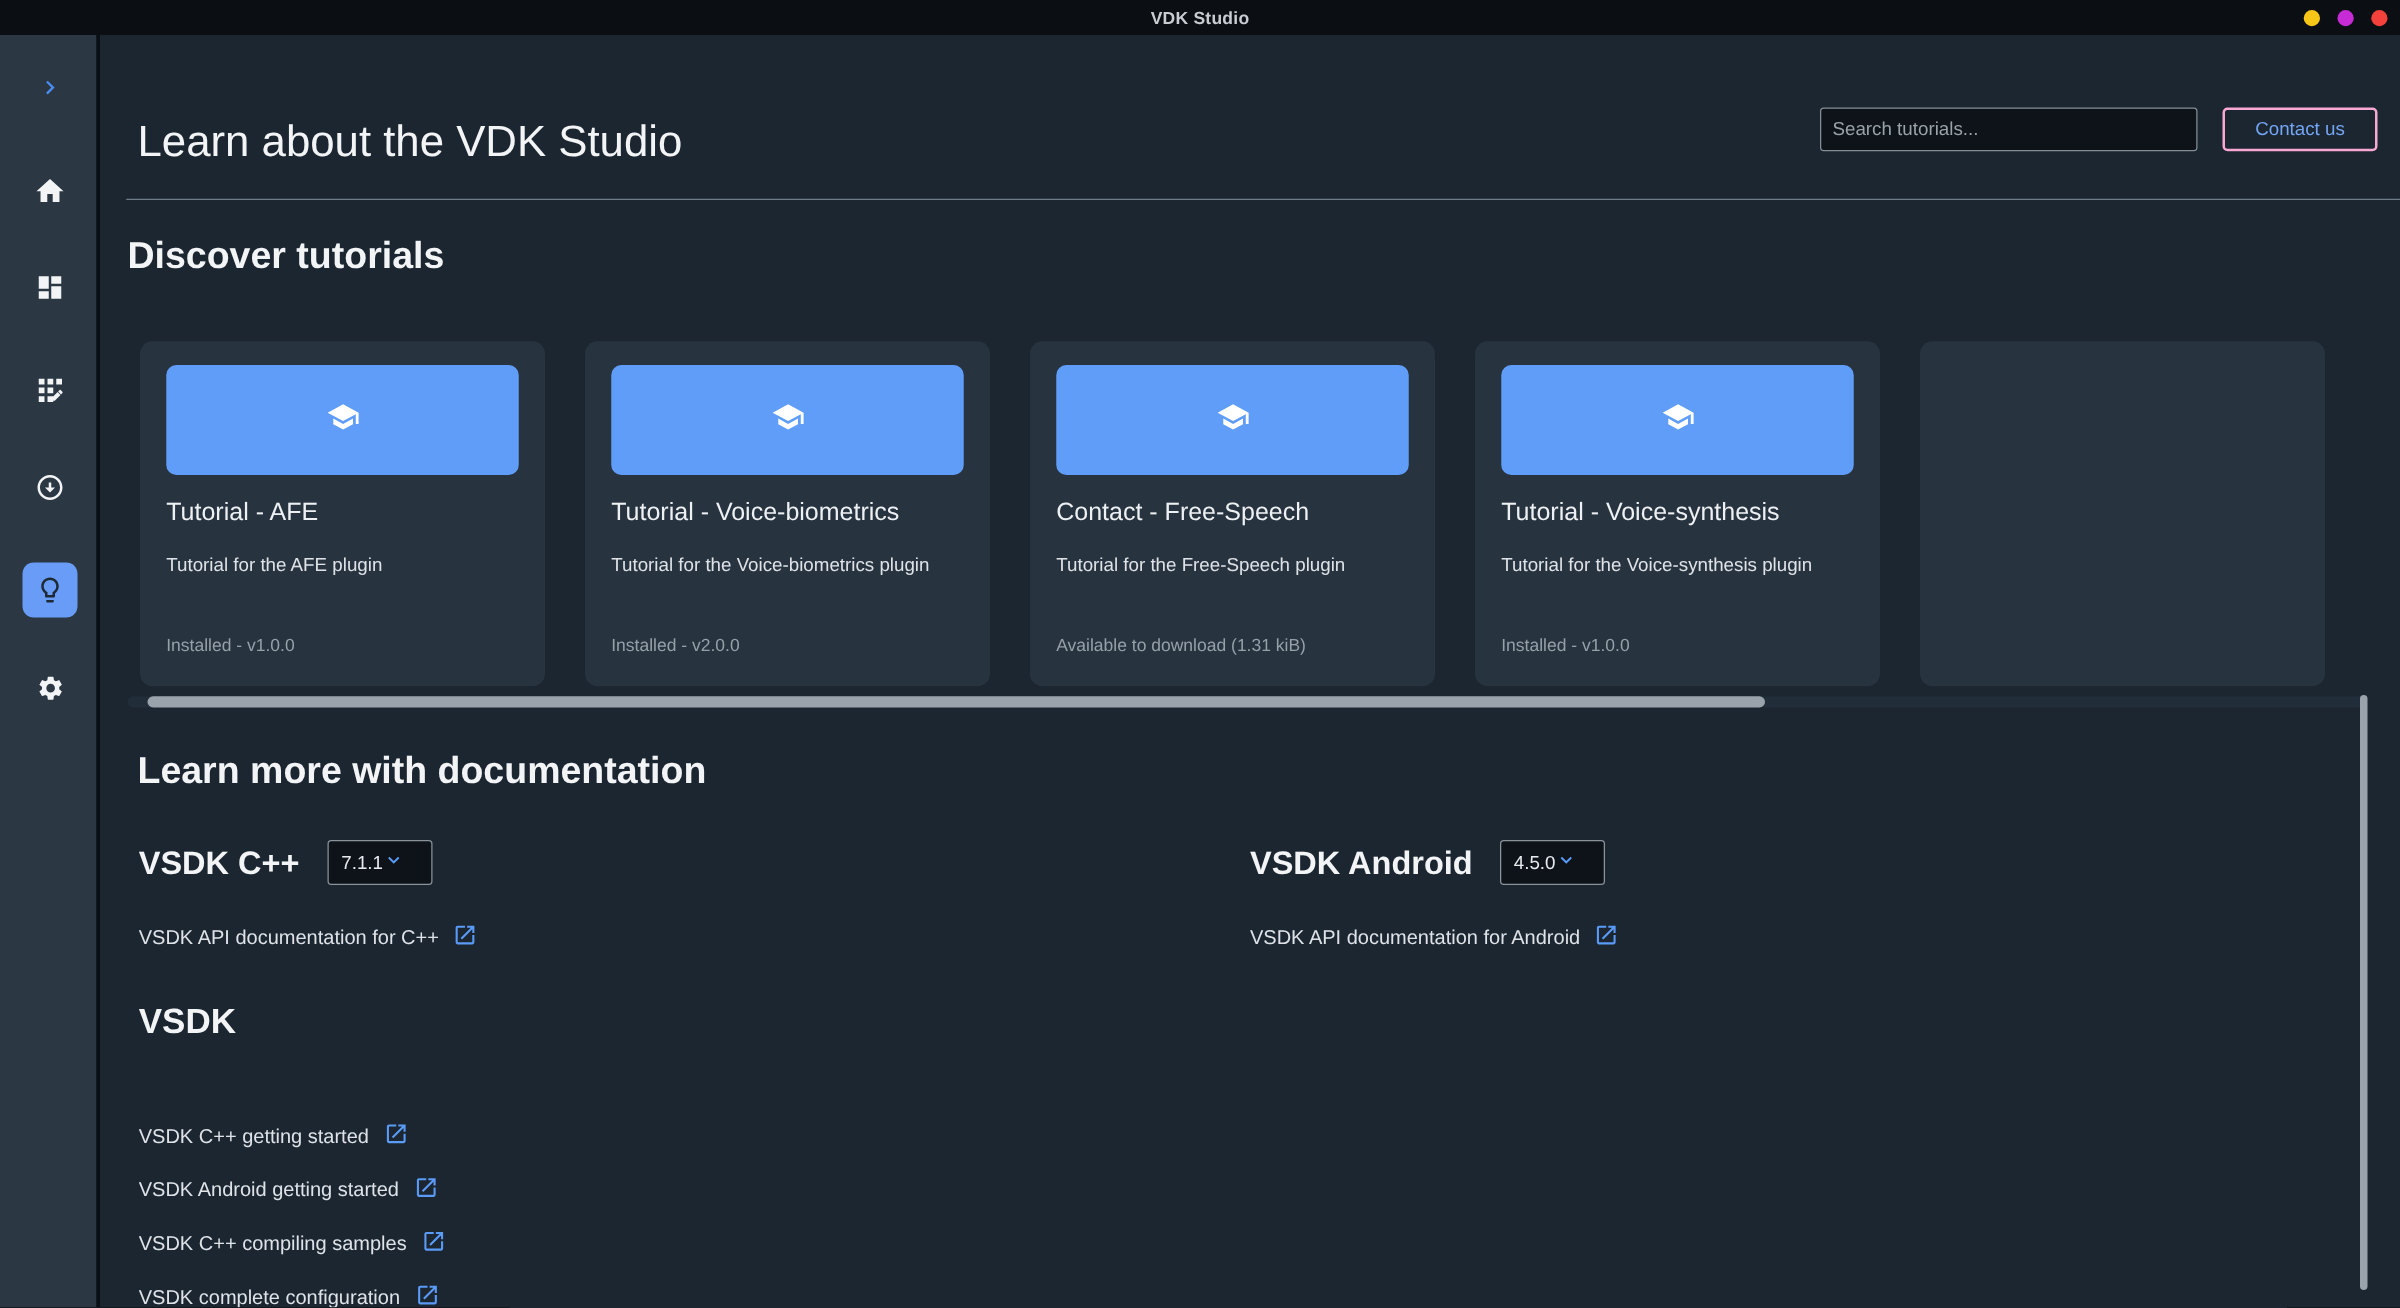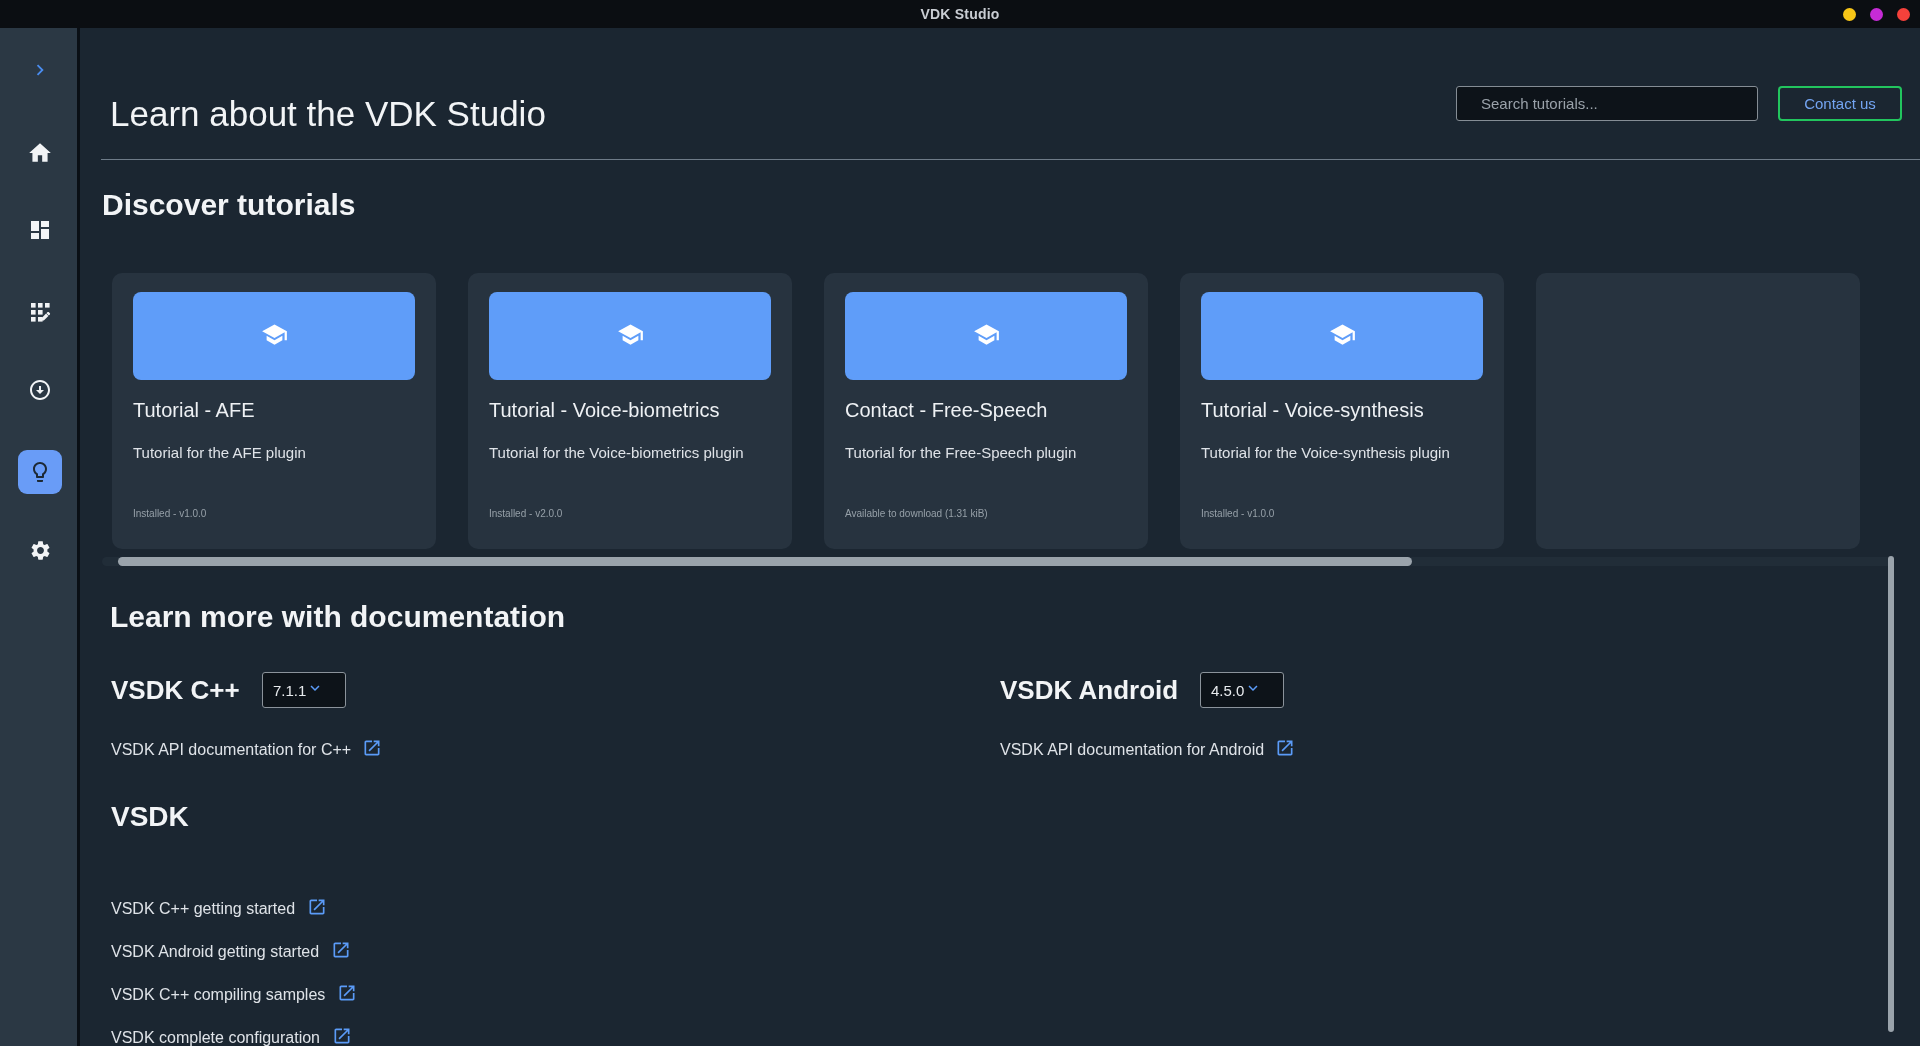--- a/index.html
+++ b/index.html
@@ -24,39 +24,39 @@
               align-items:center; justify-content:center; border-radius:9px; cursor:pointer; }
   .nav-item svg { display:block; }
   .nav-selected { background:#699cf7; }
 
   
   .main { position:absolute; left:83px; top:28px; width:1837px; height:1018px; overflow:hidden; }
 
   .h1 { position:absolute; left:27px; top:66px; font-size:35px; font-weight:normal; color:#f2f4f6; }
   .search-input { position:absolute; left:1373px; top:58px; width:302px; height:35px;
                   background:#0d1319; border:1px solid #858d95; border-radius:3px;
-                  color:#e8ebee; font-size:15px; padding:0 24px; font-family:"Liberation Sans",sans-serif; outline:none; }
+                  color:#e8ebee; font-size:15px; padding:0 9px; font-family:"Liberation Sans",sans-serif; outline:none; }
   .search-input::placeholder { color:#9aa2aa; }
   .contact-btn { position:absolute; left:1695px; top:58px; width:124px; height:35px;
-                 background:transparent; border:2px solid #22c55e; border-radius:4px;
+                 background:transparent; border:2px solid #f9a8d4; border-radius:4px;
                  color:#74a5f3; font-size:15px; font-family:"Liberation Sans",sans-serif; cursor:pointer; }
   .header-divider { position:absolute; left:18px; top:131px; width:1819px; height:1px; background:#6e7b88; }
 
   .h2 { position:absolute; font-size:30px; font-weight:bold; color:#f2f4f6; }
   .h2-discover { left:19px; top:160px; }
   .h2-learnmore { left:27px; top:572px; }
 
   
   .cards { position:absolute; left:29px; top:245px; height:276px; display:flex; gap:32px; }
   .card { position:relative; width:324px; height:276px; background:#27333f; border-radius:10px; flex:none; cursor:pointer; }
   .card-banner { position:absolute; left:21px; top:19px; width:282px; height:88px; background:#5f9df9;
                  border-radius:8px; display:flex; align-items:center; justify-content:center; }
   .card-title { position:absolute; left:21px; top:126px; font-size:20px; color:#eef1f4; }
   .card-desc  { position:absolute; left:21px; top:171px; font-size:15px; color:#dfe3e8; }
-  .card-status{ position:absolute; left:21px; top:235px; font-size:10px; color:#96a0a8; }
+  .card-status{ position:absolute; left:21px; top:235px; font-size:14px; color:#96a0a8; }
 
   .hscroll-track { position:absolute; left:19px; top:529px; width:1790px; height:9px; border-radius:5px; background:#212d38; }
   .hscroll-thumb { position:absolute; left:35px; top:529px; width:1294px; height:9px; border-radius:5px; background:#9aa3ab; cursor:pointer; }
   .vscroll-thumb { position:absolute; left:1805px; top:528px; width:6px; height:476px; border-radius:3px; background:#9aa3ab; cursor:pointer; }
 
   
   .sdk-label { position:absolute; top:644px; font-size:26px; font-weight:bold; color:#f2f4f6; line-height:36px; }
   .sdk-label-cpp { left:28px; }
   .sdk-label-android { left:917px; }
   .version-select { position:absolute; top:644px; width:84px; height:36px; background:#0d1319;

